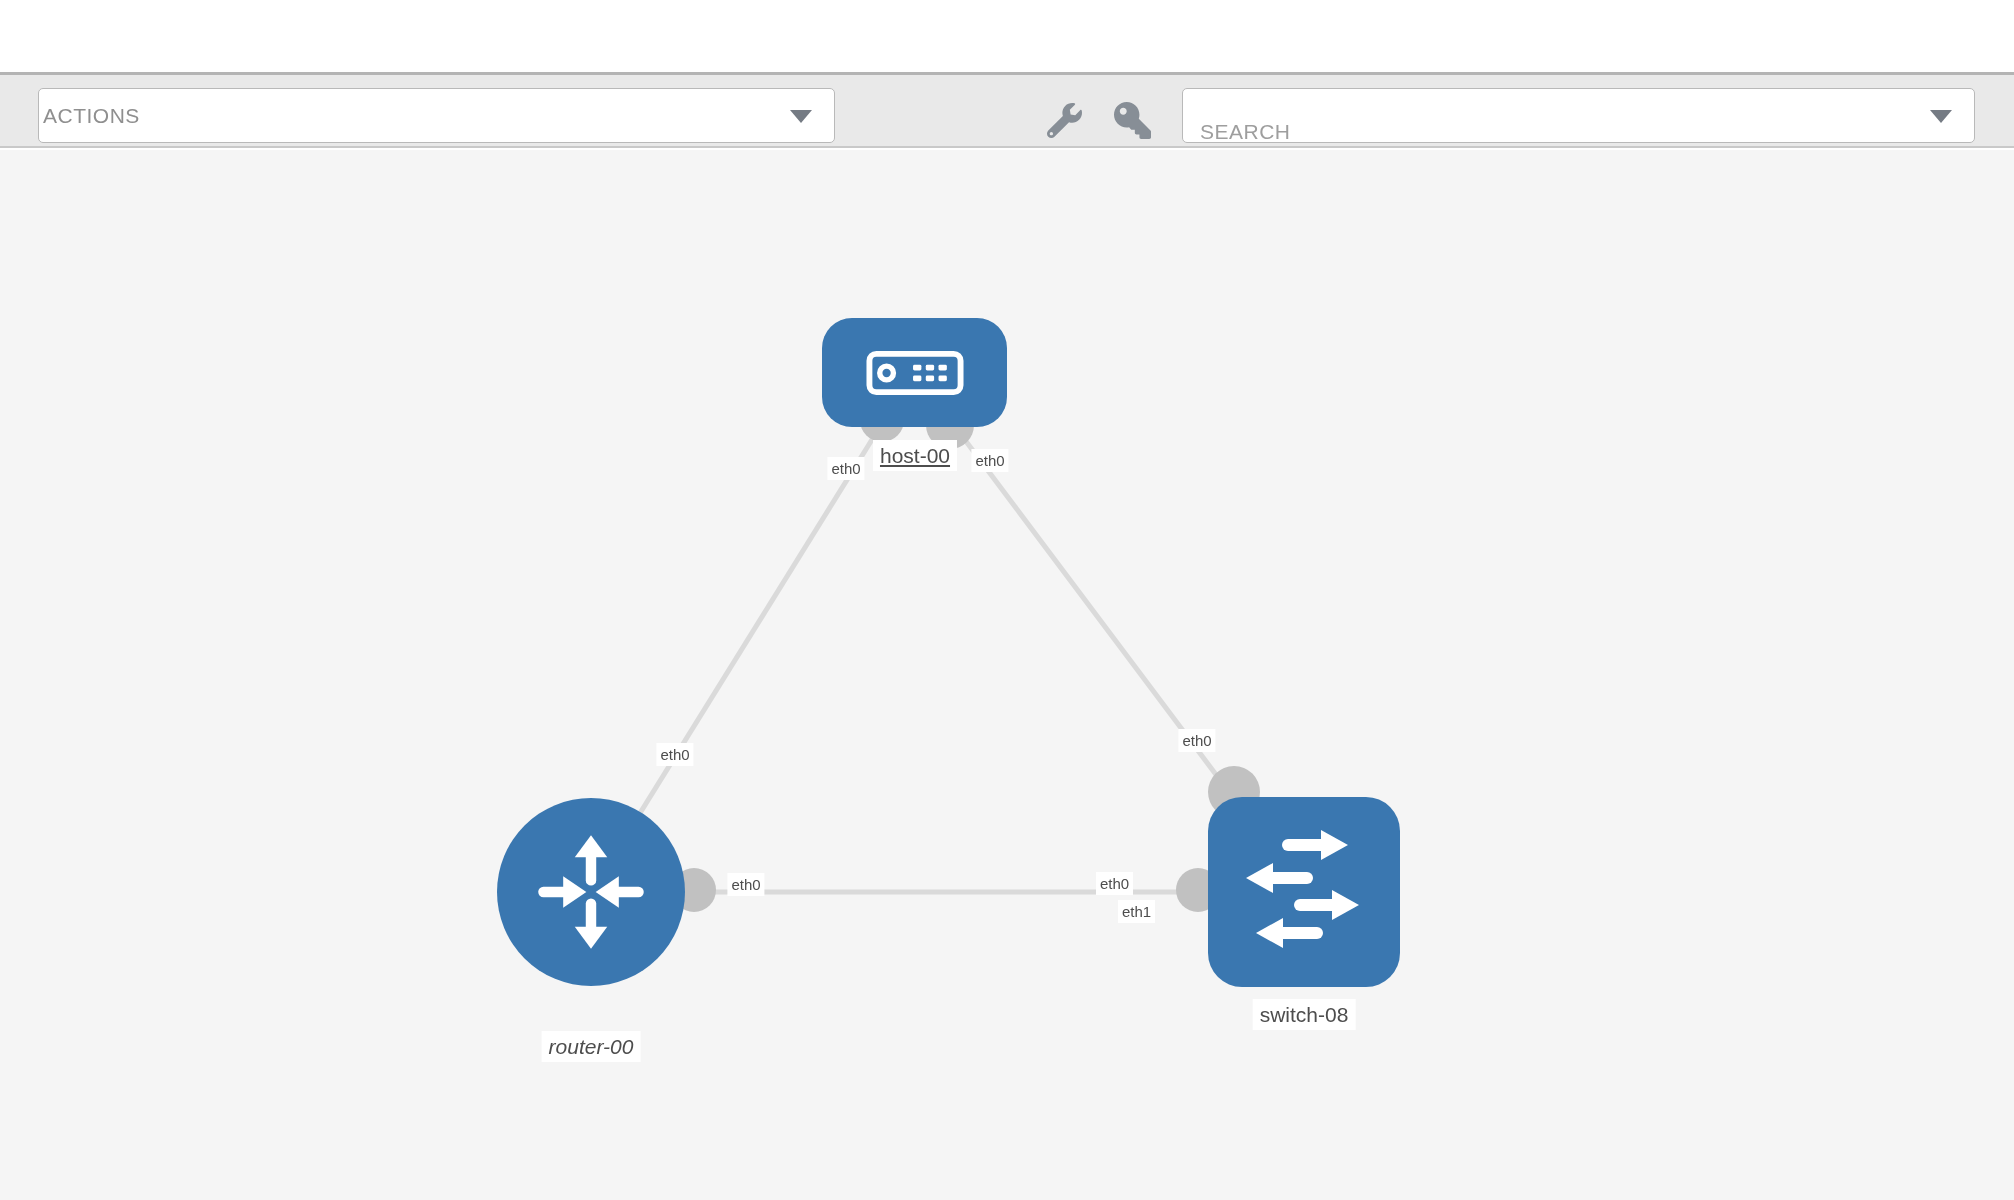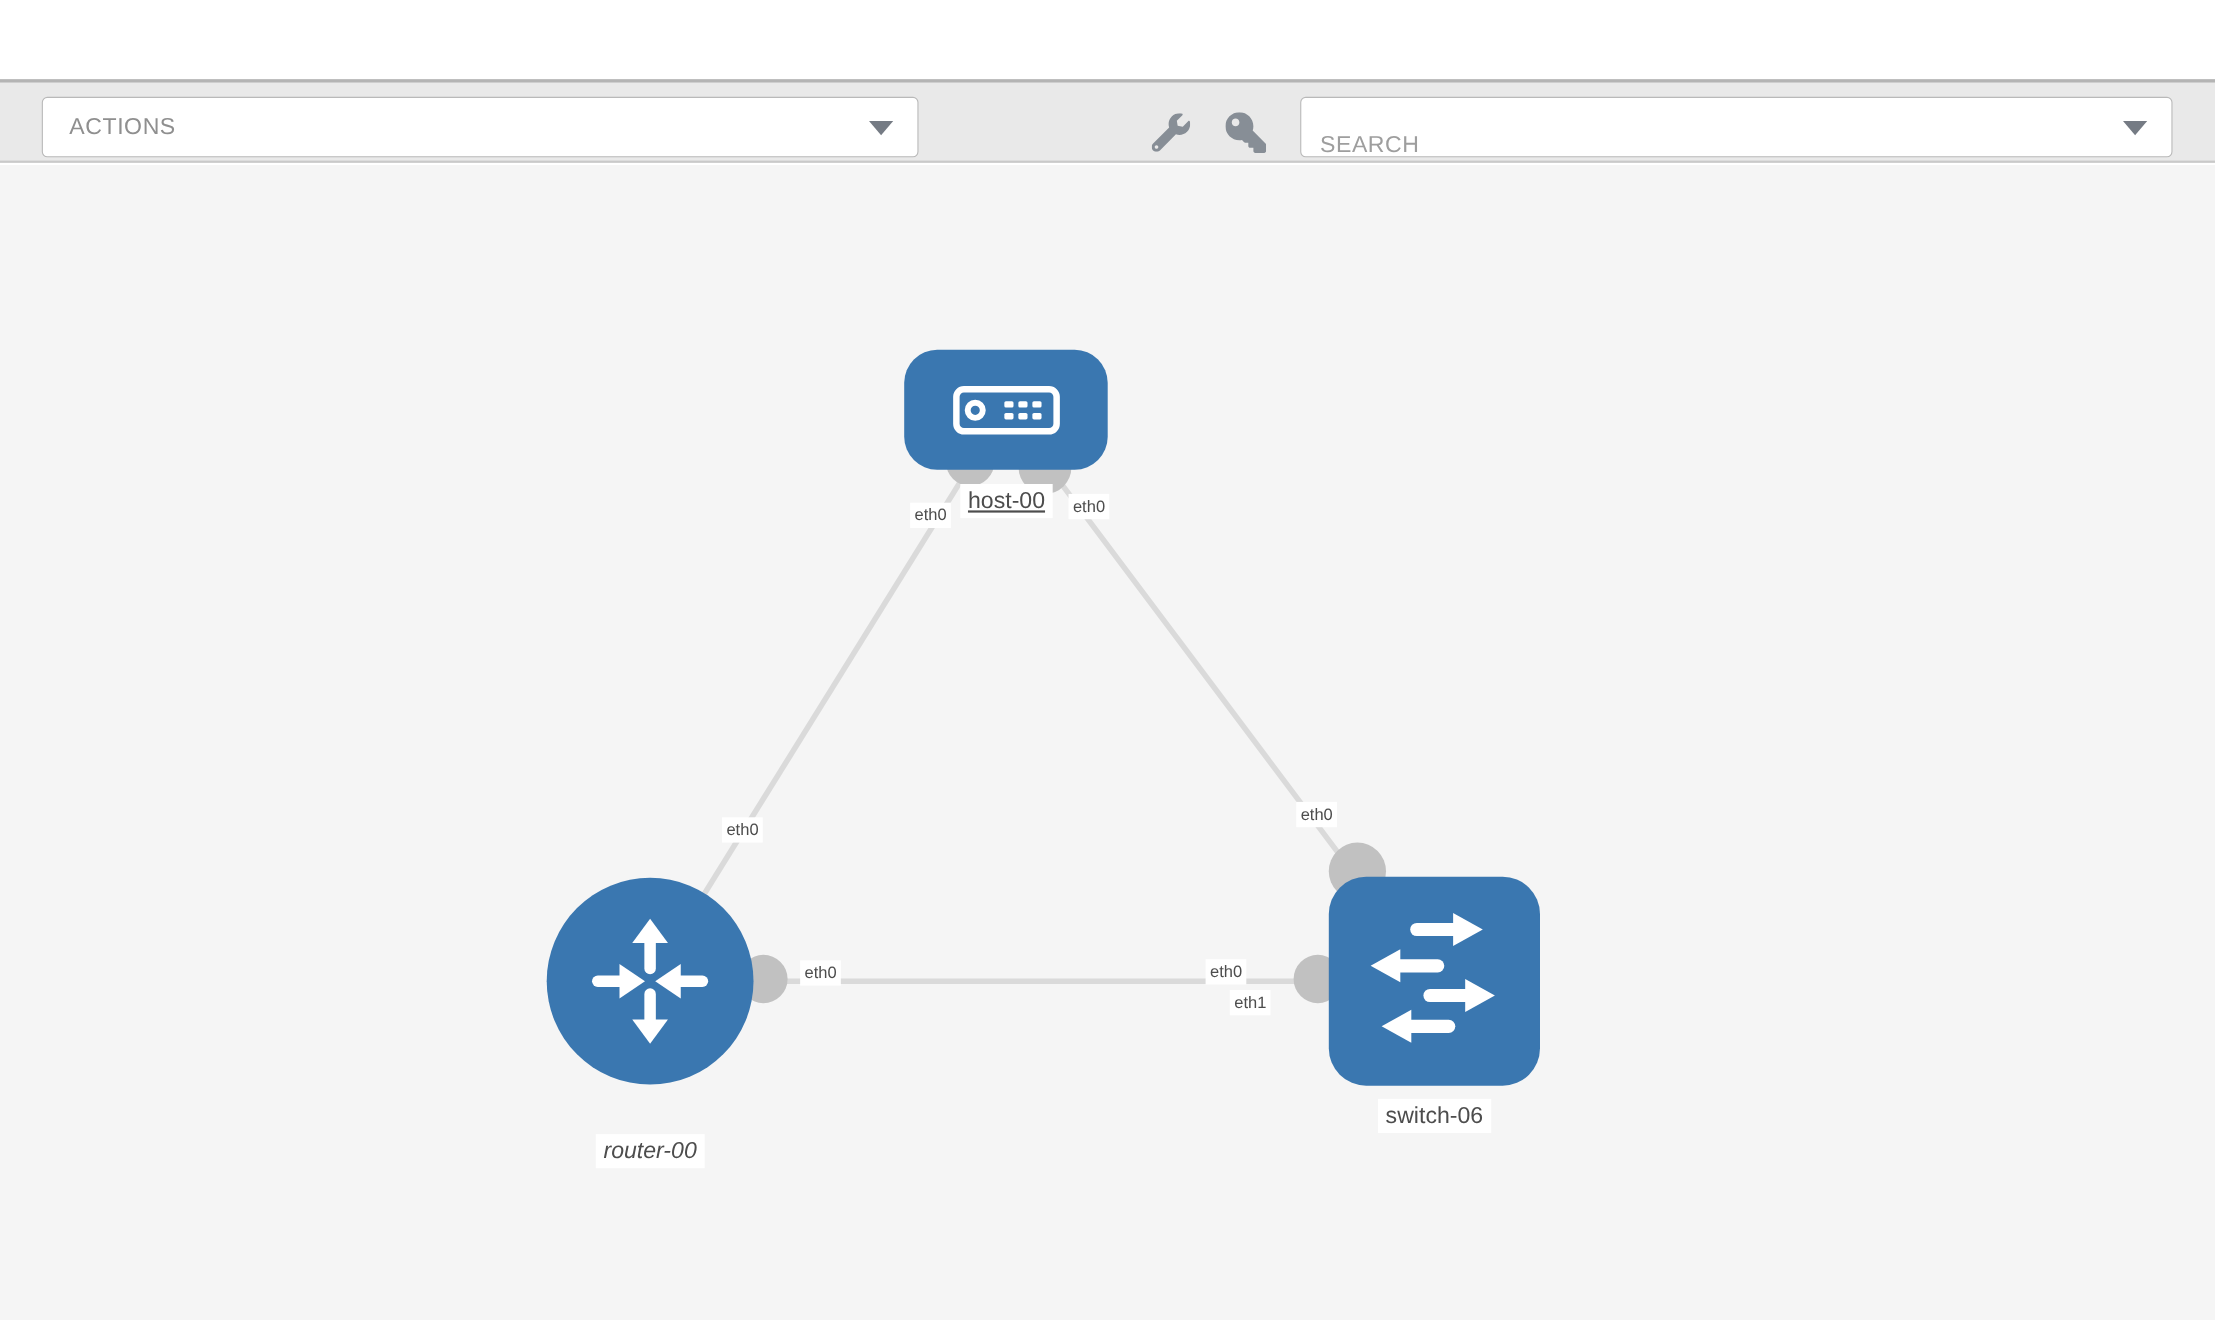--- a/index.html
+++ b/index.html
@@ -25,21 +25,21 @@
     position:absolute; top:72px; left:0; width:100%; height:71px;
     background:#e9e9e9; border-top:3px solid #b4b4b4; border-bottom:2px solid #c9c9c9;
   }
   .select-box {
     position:absolute; top:13px; height:55px; background:#fff;
     border:1px solid #b9b9b9; border-radius:5px; box-sizing:border-box; cursor:pointer;
   }
   .actions-box { left:38px; width:797px; }
   .search-box  { left:1182px; width:793px; }
   .select-label {
-    display:block; line-height:53px; padding-left:24px;
+    display:block; line-height:53px; padding-left:4px;
     font-size:21px; color:#8f8f8f; letter-spacing:.5px;border-radius:18px;
   }
   .caret {
     position:absolute; right:22px; top:21px; width:0; height:0;
     border-left:11px solid transparent; border-right:11px solid transparent;
     border-top:13px solid #757b84;
   }
   .search-input {
     position:absolute; left:0; top:0; width:88%; height:100%;
     border:none; outline:none; background:transparent;
@@ -173,21 +173,21 @@
           <polygon points="140,48 113,33 113,63"></polygon>
           <polygon points="38,81 65,66 65,96"></polygon>
           <polygon points="151,108 124,93 124,123"></polygon>
           <polygon points="48,136 75,121 75,151"></polygon>
         </g>
       </svg>
     </div>
 
     <div class="chip node-label center chip-host-label">host-00</div>
     <div class="chip node-label center chip-router-label">router-00</div>
-    <div class="chip node-label center chip-switch-label">switch-06</div>
+    <div class="chip node-label center chip-switch-label">switch-08</div>
 
     <div class="chip center chip-host-eth-l">eth0</div>
     <div class="chip center chip-host-eth-r">eth0</div>
     <div class="chip center chip-router-diag">eth0</div>
     <div class="chip center chip-switch-top">eth0</div>
     <div class="chip center chip-router-horiz">eth0</div>
     <div class="chip chip-sw-under">eth0</div>
     <div class="chip chip-sw-over">eth1</div>
 
   </div>

